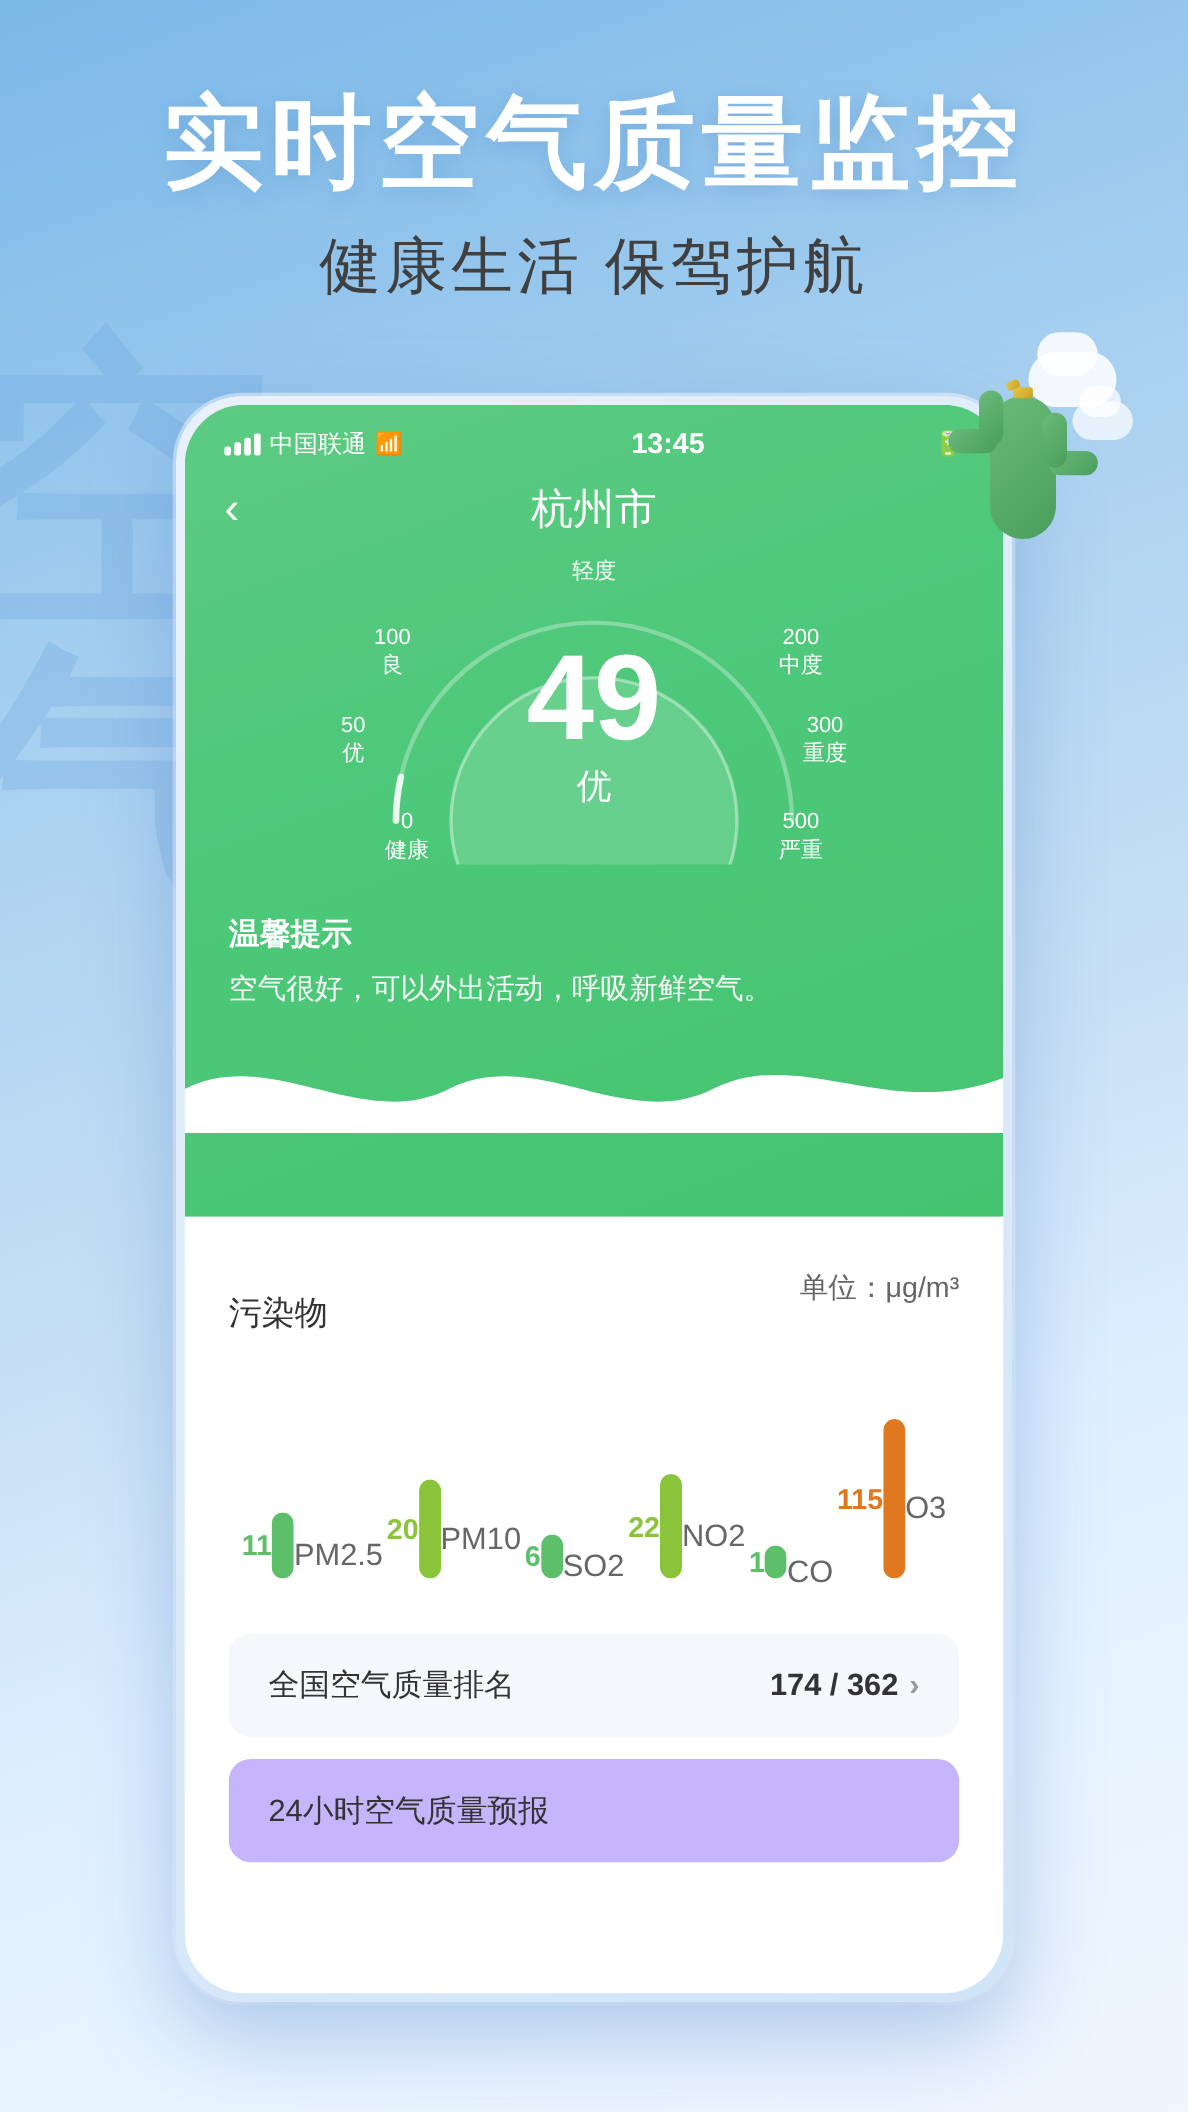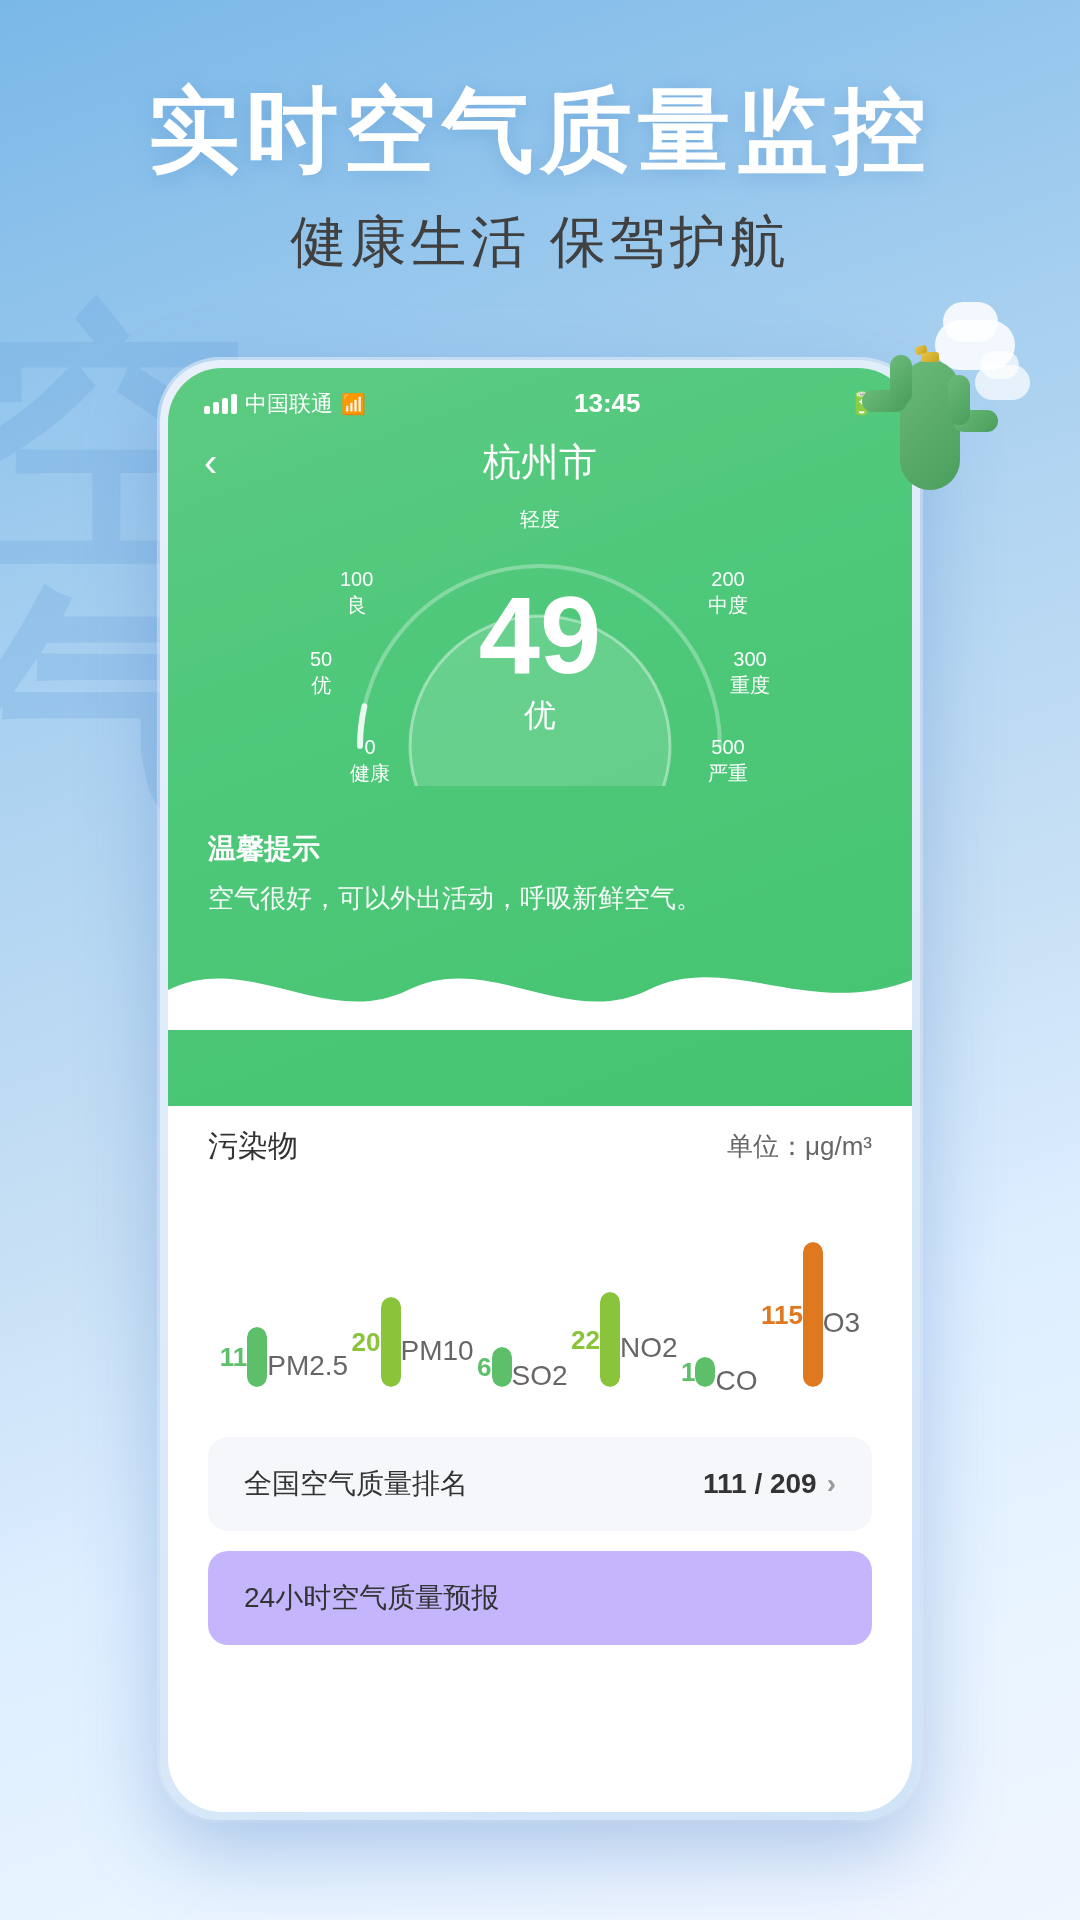--- a/index.html
+++ b/index.html
@@ -356,20 +356,21 @@
     .pollutants-header {
       display: flex;
       justify-content: space-between;
       align-items: center;
       margin-bottom: 30px;
     }
     .pollutants-label {
       font-size: 30px;
       color: #333;
       font-weight: 500;
+      margin-top: 48px;
     }
     .pollutants-unit {
       font-size: 26px;
       color: #666;
     }
 
     
     .pollutants-grid {
       display: flex;
       justify-content: space-around;
@@ -598,21 +599,21 @@
             <div class="pollutant-bar-container" style="height: 145px; background: rgba(224, 120, 32, 0.2); width: 20px; border-radius: 10px; display: flex; align-items: flex-end;">
               <div class="pollutant-bar" style="width: 100%; height: 145px; background: rgb(224, 120, 32); border-radius: 10px;"></div>
             </div>
             <div class="pollutant-name">O3</div>
           </div>
         </div>
 
       <div class="info-card">
         <span class="card-label">全国空气质量排名</span>
         <div class="card-value">
-          <span>111 / 209</span>
+          <span>174 / 362</span>
           <span class="chevron-right">›</span>
         </div>
       </div>
 
       <div class="forecast-card">
         <span class="forecast-label">24小时空气质量预报</span>
       </div>
 
     </div>
   </div>

